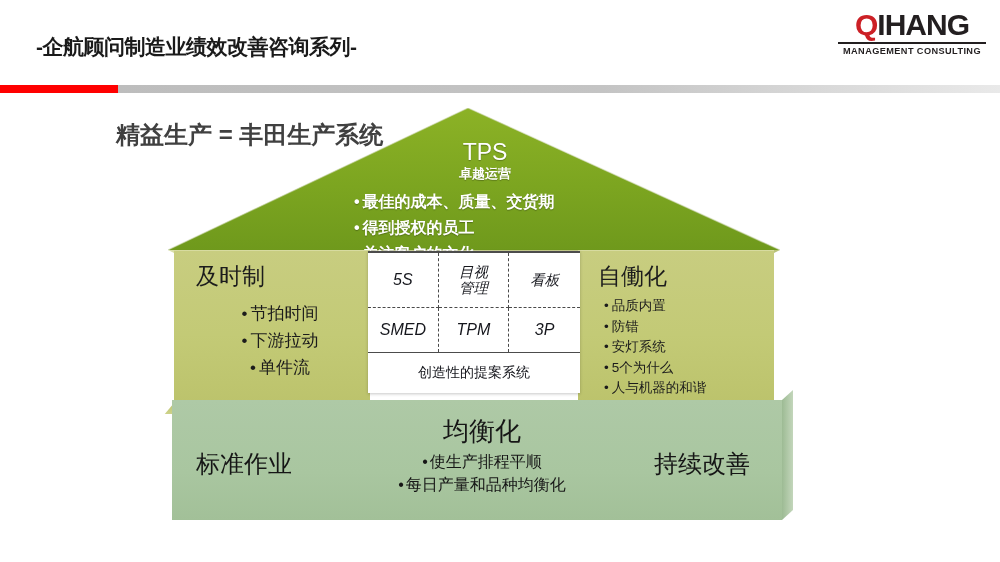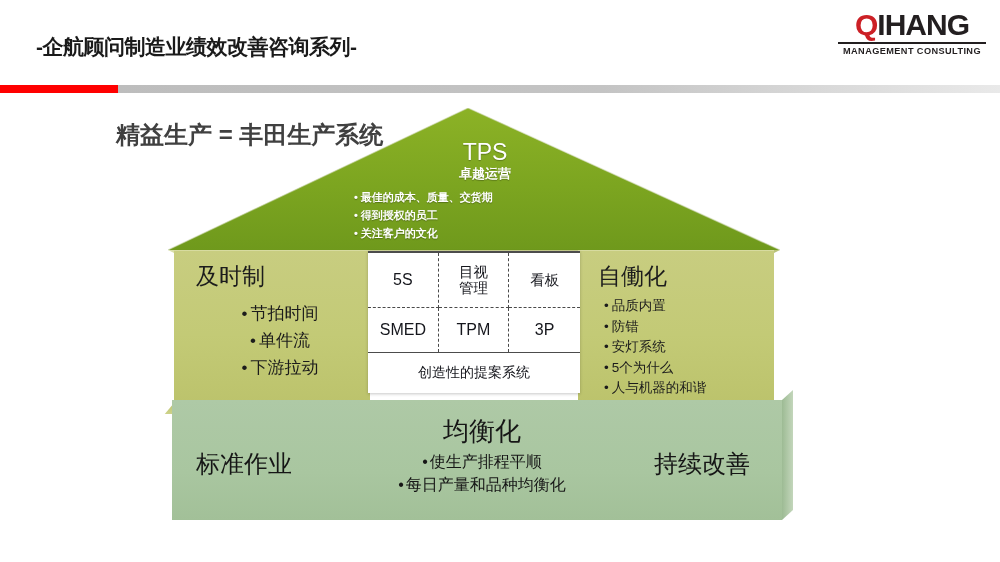--- a/index.html
+++ b/index.html
@@ -114,21 +114,21 @@
     font-weight: normal;
   }
   .roof-sub {
     font-size: 13px;
     text-align: center;
     font-weight: bold;
     margin-top: 1px;
   }
   .roof-bullets {
     margin-top: 6px;
-    font-size: 11px;
+    font-size: 16px;
     font-weight: bold;
     line-height: 1.62;
     padding-left: 14px;
   }
   .roof-bullets div::before {
     content: "\2022";
     margin-right: 3px;
   }
 
   
@@ -194,20 +194,21 @@
     height: 99px;
   }
   .cell {
     display: flex;
     align-items: center;
     justify-content: center;
     text-align: right;
     font-size: 16px;
     color: #15161c;
     line-height: 1.12;
+    font-style: italic;
   }
   .cell.c1, .cell.c2, .cell.c4, .cell.c5 { border-right: 1px dashed #4a4a4a; }
   .cell.c1, .cell.c2, .cell.c3 { border-bottom: 1px dashed #4a4a4a; }
   .cell.cjk { font-size: 14.5px; }
   .panel-foot {
     border-top: 1.5px solid #4c4c4c;
     height: 40px;
     display: flex;
     align-items: center;
     justify-content: center;
@@ -315,22 +316,22 @@
         <div>最佳的成本、质量、交货期</div>
         <div>得到授权的员工</div>
         <div>关注客户的文化</div>
       </div>
     </div>
 
     <div class="pillar pillar-left">
       <div class="pillar-title">及时制</div>
       <div class="pillar-bullets">
         <div>节拍时间</div>
+        <div>下游拉动</div>
         <div>单件流</div>
-        <div>下游拉动</div>
       </div>
     </div>
 
     <div class="pillar pillar-right">
       <div class="pillar-title">自働化</div>
       <div class="pillar-bullets">
         <div>品质内置</div>
         <div>防错</div>
         <div>安灯系统</div>
         <div>5个为什么</div>

